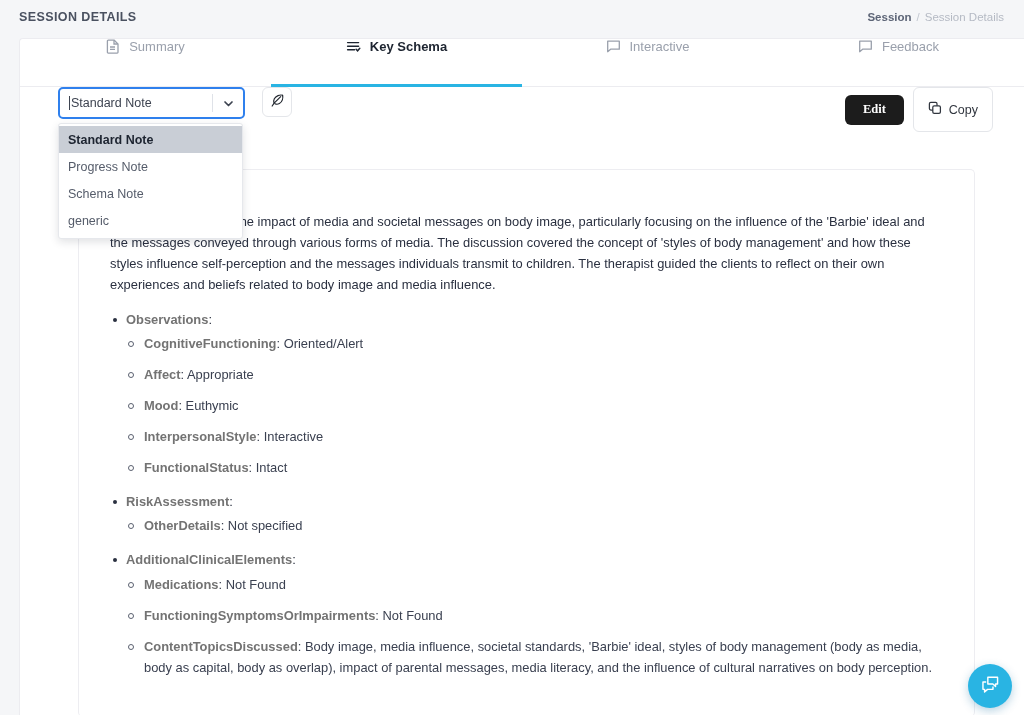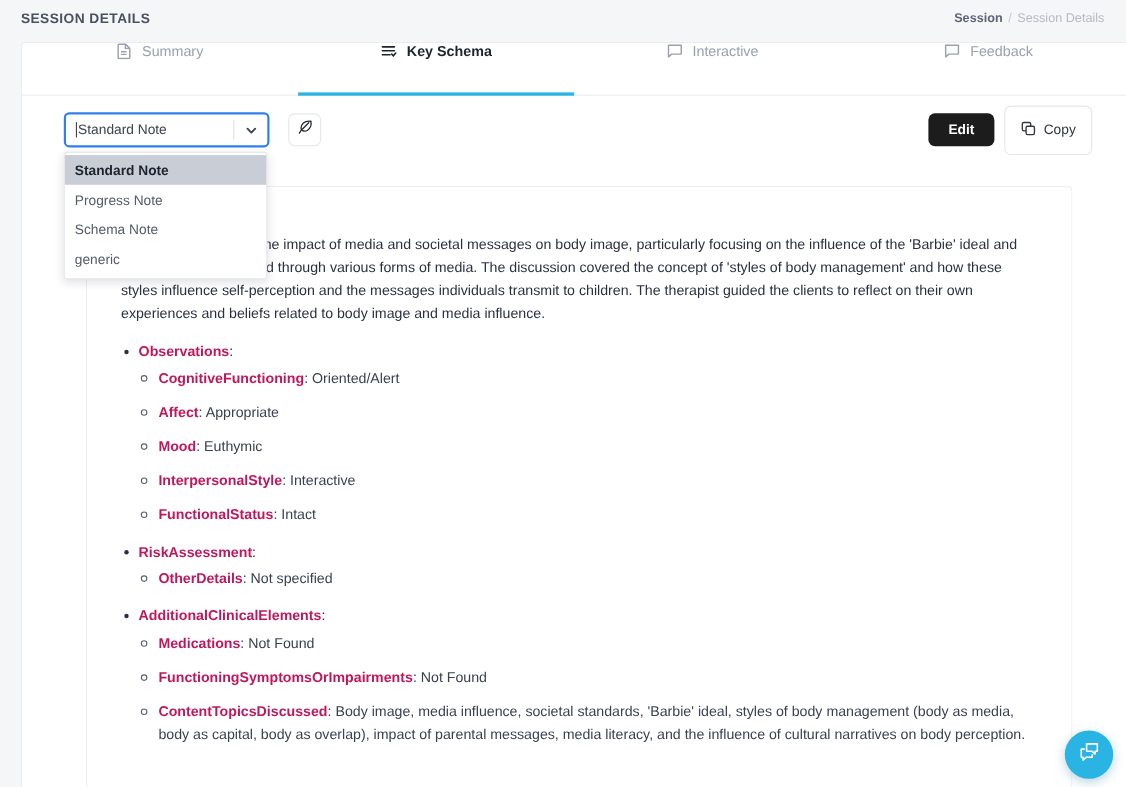--- a/index.html
+++ b/index.html
@@ -53,21 +53,21 @@
     content: ""; position: absolute; left: 0; right: 0; bottom: -1px;
     height: 3px; background: var(--accent);
   }
   .tab svg { display: block; }
 
   
   .toolbar {
     position: relative;
     height: 62px;
     padding: 0 31px 0 38px;
-    display: flex; align-items: center;
+    display: flex; align-items: flex-start;
   }
   .select-wrap { position: relative; }
   .select-box {
     width: 187px; height: 32px;
     border: 2px solid #2f80ed;
     border-radius: 5px;
     background: #fff;
     display: flex; align-items: center;
     padding: 0 0 0 9px;
     font-size: 12.5px; color: #3d4350;
@@ -112,21 +112,21 @@
     display: flex; align-items: center; justify-content: center;
     cursor: pointer;
   }
 
   .toolbar-right { margin-left: auto; display: flex; align-items: center; gap: 9px; }
   .btn-edit {
     background: #1c1c1c; color: #fff;
     font-size: 12.5px; font-weight: 700;
     height: 30px; padding: 0 18px;
     border: none; border-radius: 6px; cursor: pointer;
-    font-family: Liberation Sans, sans-serif;
+    font-family: Liberation Serif, serif;
   }
   .btn-copy {
     background: #fff; color: #31363f;
     font-size: 12.5px;
     height: 45px; padding: 0 14px;
     border: 1px solid #e4e6ea; border-radius: 6px; cursor: pointer;
     display: flex; align-items: center; gap: 7px;
     font-family: inherit;
   }
 
@@ -161,21 +161,21 @@
   .lvl2 > li {
     position: relative; padding-left: 18px;
     font-size: 12.9px; line-height: 1.62; color: #3a4050;
     margin-bottom: 10px;
   }
   .lvl2 > li::before {
     content: ""; position: absolute; left: 2px; top: 7px;
     width: 4px; height: 4px; border-radius: 50%;
     border: 1px solid #5b6170; background: transparent;
   }
-  .k { font-weight: 700; color: #be185d; }
+  .k { font-weight: 700; color: #737373; }
 
   
   .fab {
     position: absolute; right: 12px; bottom: 8px;
     width: 44px; height: 44px; border-radius: 50%;
     background: var(--accent);
     display: flex; align-items: center; justify-content: center;
     box-shadow: 0 3px 10px rgba(20,110,160,.30);
     cursor: pointer; z-index: 60;
   }

